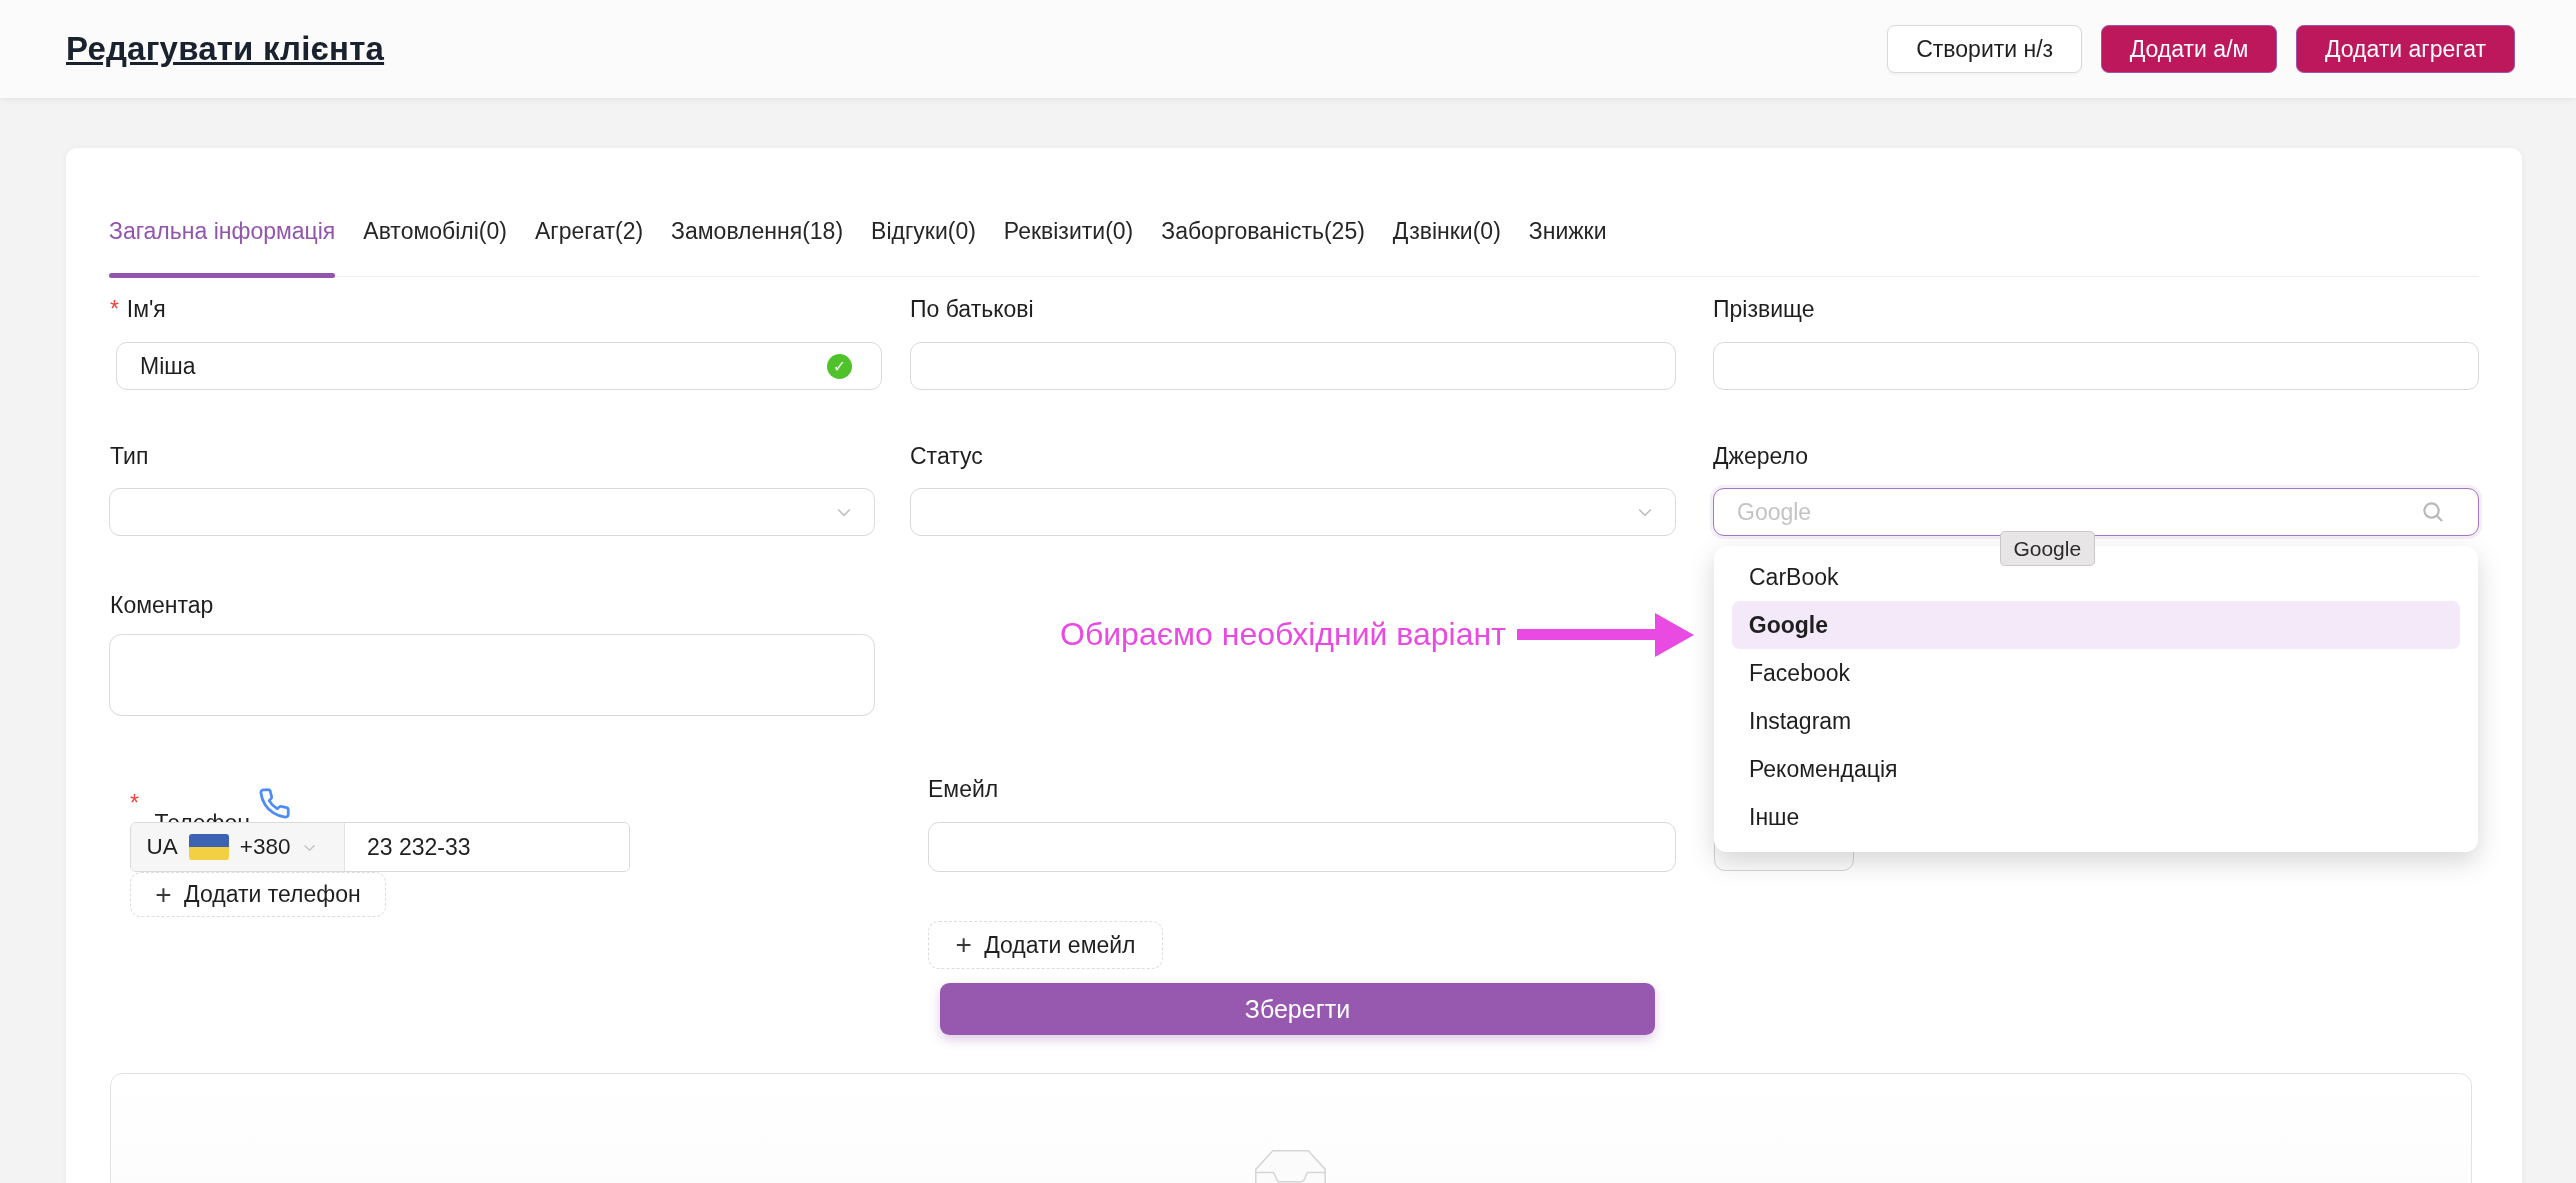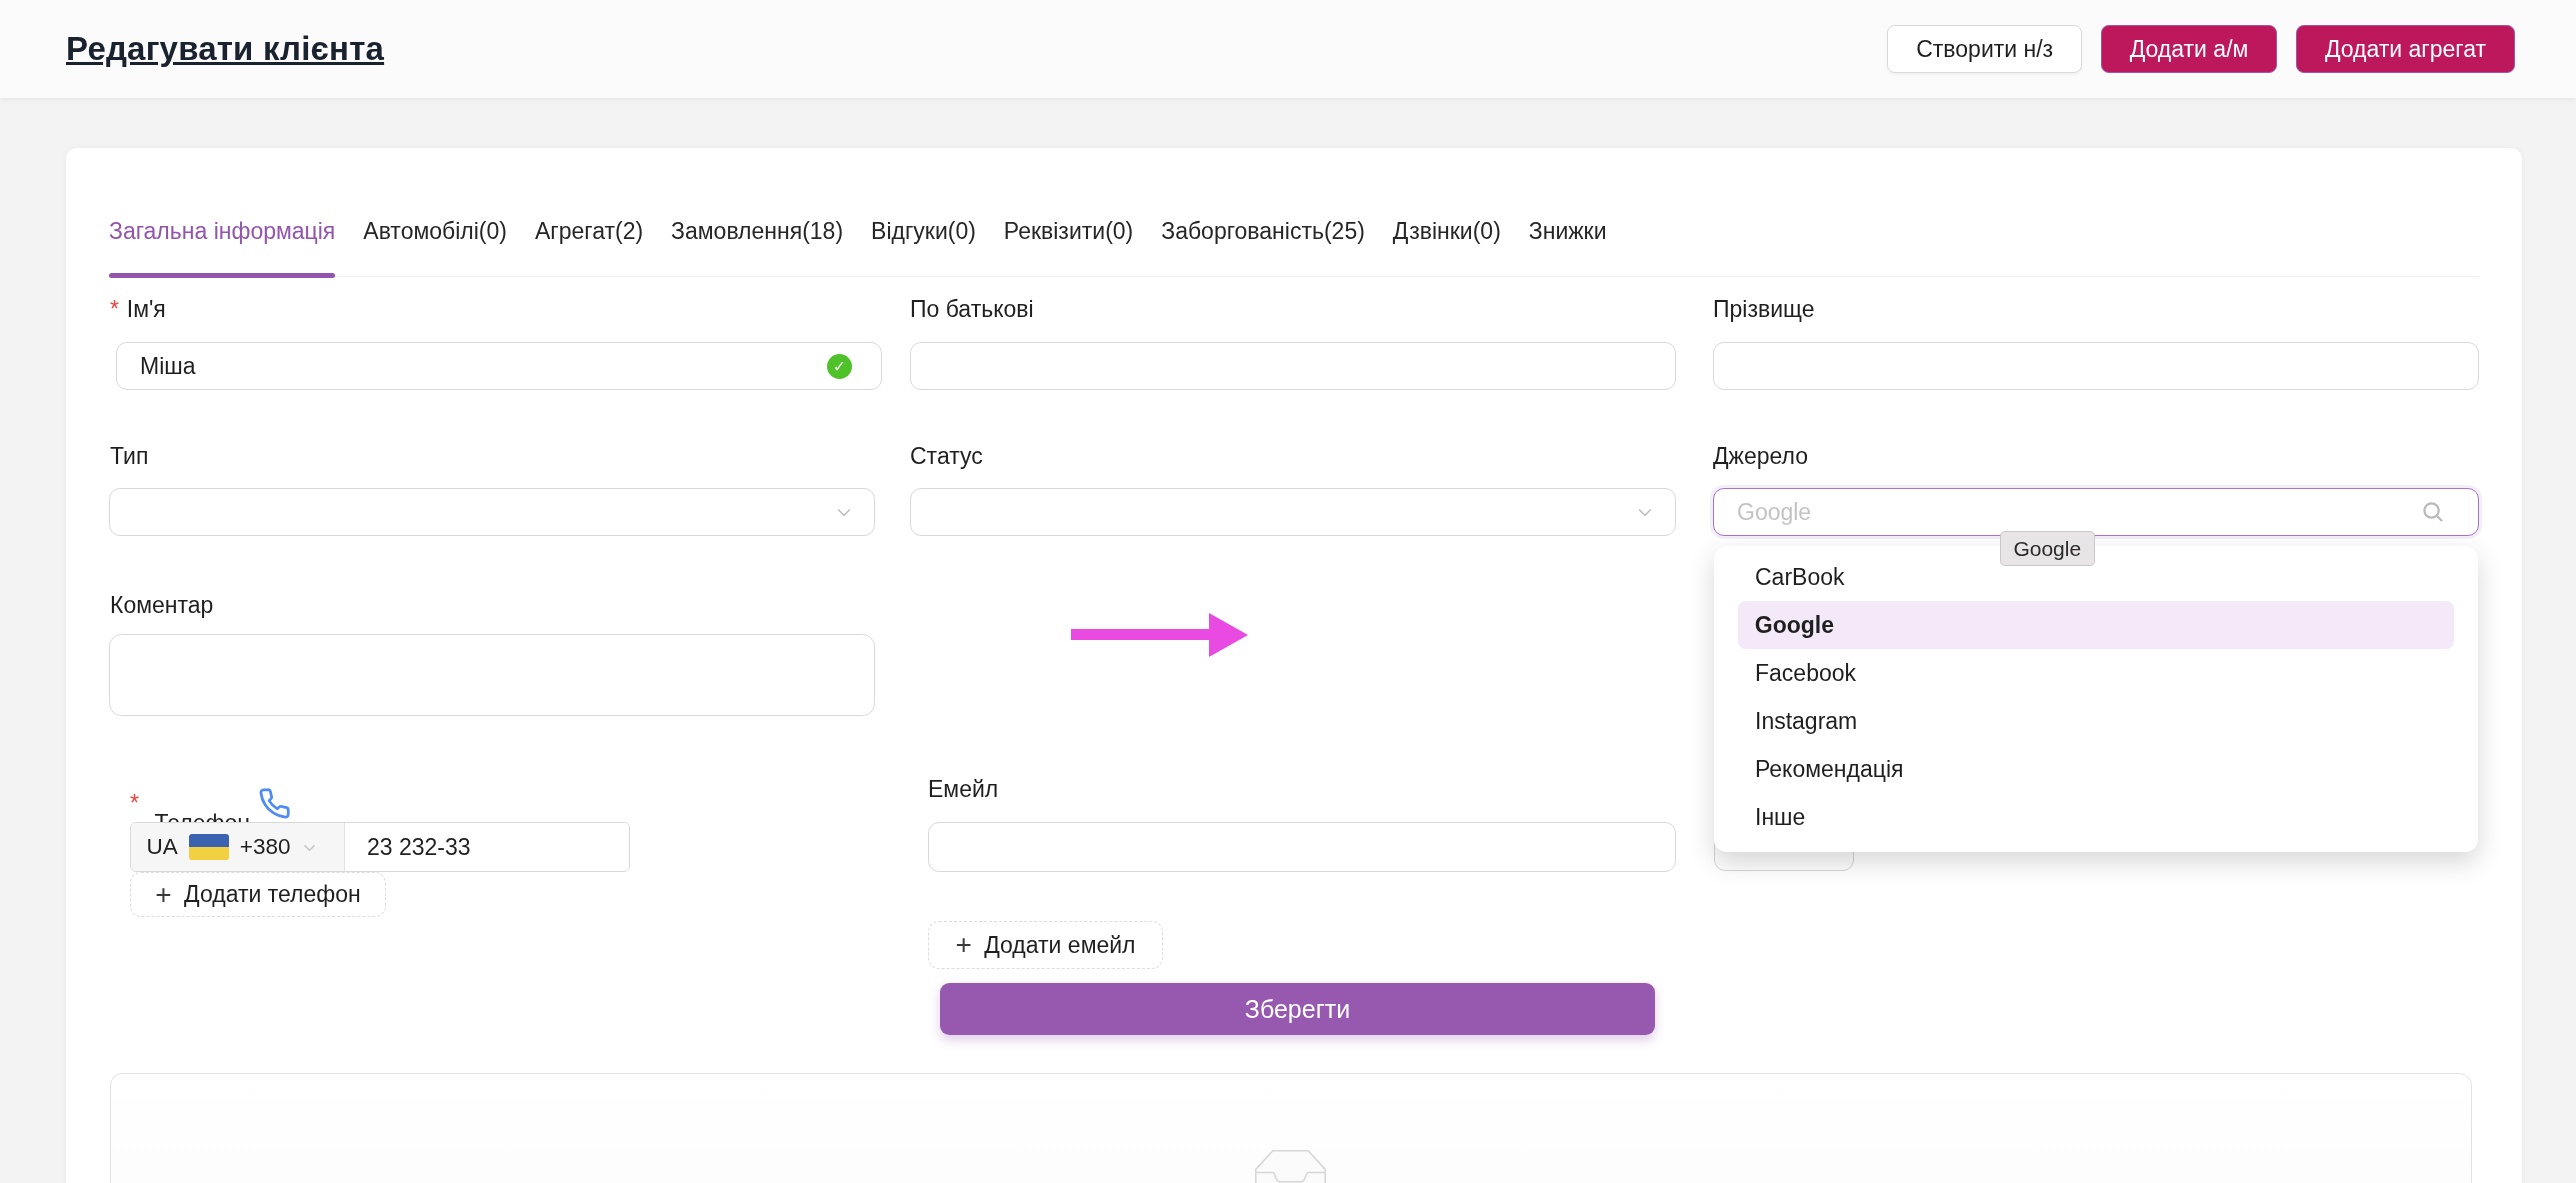--- a/index.html
+++ b/index.html
@@ -49,21 +49,21 @@
   .source-input { border:1.6px solid #a874c8; box-shadow:0 0 0 3.1px rgba(151,89,176,.10);
     padding-right:62px; }
   .search-ic { position:absolute; width:26.4px; height:26.4px; }
 
   .tooltip { position:absolute; left:1934px; top:383px; background:#e7e5e5;
     border:0.8px solid #c9c9c9; border-radius:4.7px; font-size:21px; color:#2b2b2b;
     padding:4.7px 12.4px; z-index:30; }
 
   .dropdown { position:absolute; left:1648px; top:398px; width:764px; height:306px;
     background:#fff; border-radius:12.4px; box-shadow:0 9.3px 26.4px rgba(0,0,0,.16);
-    padding:7px 16px; z-index:20; }
+    padding:7px 10px; z-index:20; }
   .opt { height:48px; display:flex; align-items:center; padding-left:25px; font-size:23px;
     color:#1f1f1f; cursor:pointer; }
   .opt.selected { background:#f4e9f8; margin:0 7.8px; padding-left:17px; border-radius:7.8px;
     font-weight:700; }
 
   .obscured-box { position:absolute; left:1648px; top:670px; width:140px; height:53px;
     border:1.6px solid #d4d4d4; border-radius:11px; background:#fdfdfd; z-index:5; }
 
   
   .tarea { position:absolute; left:43px; top:486px; width:766px; height:82px;
@@ -177,20 +177,21 @@
       <div class="opt">Facebook</div>
       <div class="opt">Instagram</div>
       <div class="opt">Рекомендація</div>
       <div class="opt">Інше</div>
     </div>
 
     <div class="flabel" style="left:44px; top:444px;">Коментар</div>
     <textarea class="tarea" style=""></textarea>
 
     <div class="annot">
+      <span class="annot-text">Обираємо необхідний варіант</span>
       <span class="annot-shaft"></span>
       <span class="annot-head"></span>
     </div>
 
     <div class="phone-label-row">
       <span class="req">*</span>
       <span class="flabel" style="position:static;margin-top:41px;">Телефон</span>
       <svg width="33" height="33" viewBox="0 0 24 24">
         <path d="M22 16.92v3a2 2 0 0 1-2.18 2 19.79 19.79 0 0 1-8.63-3.07 19.5 19.5 0 0 1-6-6
                  A19.79 19.79 0 0 1 2.12 4.18 2 2 0 0 1 4.11 2h3a2 2 0 0 1 2 1.72

